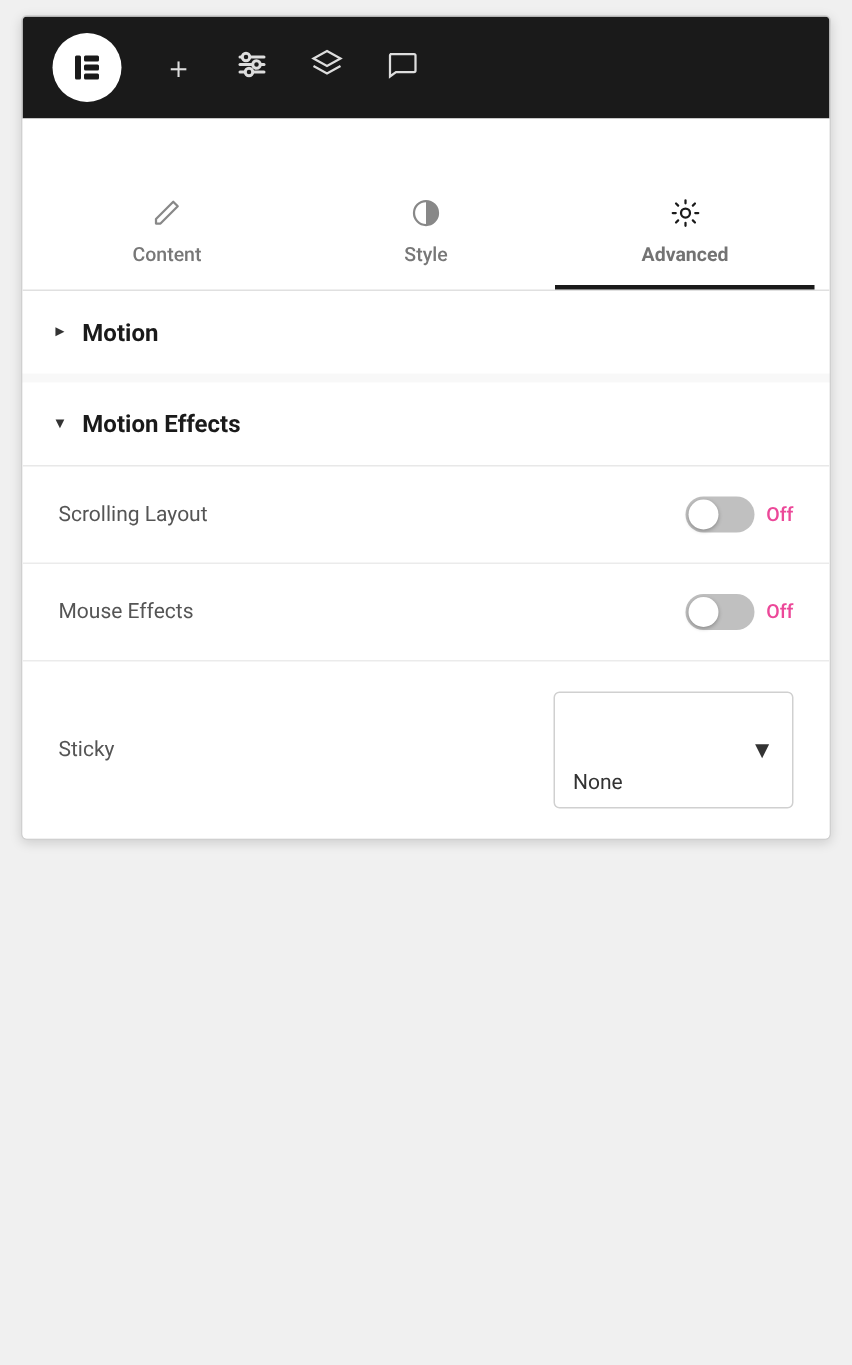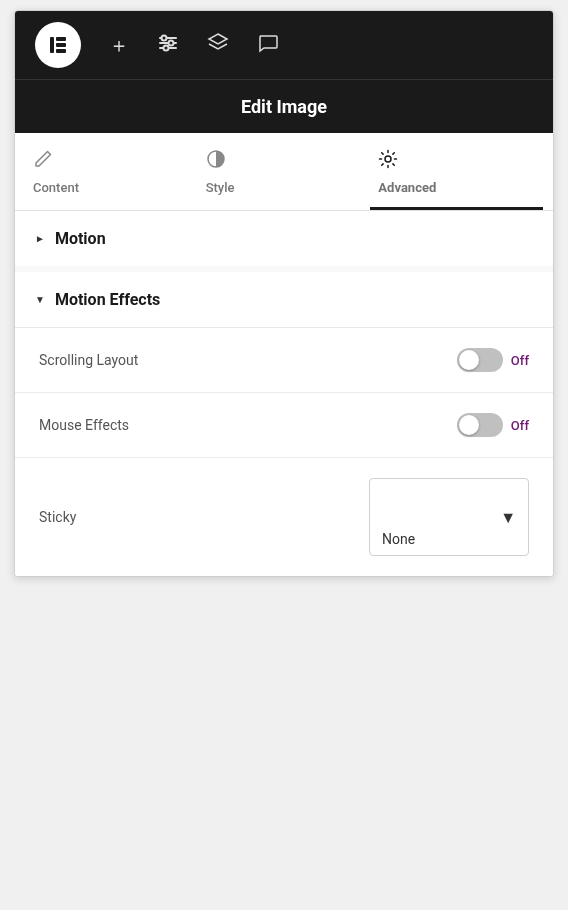--- a/index.html
+++ b/index.html
@@ -78,24 +78,26 @@
       background: #ffffff;
       display: flex;
       border-bottom: 1px solid #e0e0e0;
       padding: 0 10px;
     }
 
     .tab {
       flex: 1;
       display: flex;
       flex-direction: column;
+      align-items: center;
       padding: 16px 8px 12px;
       cursor: pointer;
       border-bottom: 3px solid transparent;
       gap: 6px;
+      margin-top: 37px;
     }
 
     .tab.active {
       border-bottom: 3px solid #1a1a1a;
     }
 
     .tab-icon {
       font-size: 20px;
       color: #777;
     }
@@ -239,21 +241,21 @@
       height: 20px;
       border-radius: 50%;
       background: #ffffff;
       top: 2px;
       left: 2px;
       box-shadow: 0 1px 3px rgba(0,0,0,0.3);
     }
 
     .toggle-label {
       font-size: 13px;
-      color: #701a75;
+      color: #ec4899;
       font-weight: 500;
     }
 
     
     .dropdown {
       display: flex;
       align-items: center;
       border: 1px solid #d0d0d0;
       border-radius: 4px;
       padding: 8px 12px;
@@ -305,23 +307,20 @@
         <polyline points="2,12 11,17 20,12" stroke="white" stroke-width="1.5" fill="none"></polyline>
       </svg>
     </span>
     <span class="top-icon">
       <svg width="22" height="22" viewBox="0 0 22 22" fill="none">
         <path d="M3 4h16a1 1 0 011 1v10a1 1 0 01-1 1H7l-4 3V5a1 1 0 011-1z" stroke="white" stroke-width="1.5" fill="none"></path>
       </svg>
     </span>
   </div>
 
-  <div class="title-bar">
-    <h2>Edit Image</h2>
-  </div>
 
   <div class="tabs">
     <div class="tab">
       <span class="tab-icon">
         <svg width="20" height="20" viewBox="0 0 20 20" fill="none">
           <path d="M14.5 2.5l3 3L6 17H3v-3L14.5 2.5z" stroke="#888" stroke-width="1.5" fill="none" stroke-linejoin="round"></path>
         </svg>
       </span>
       <span class="tab-label">Content</span>
     </div>

